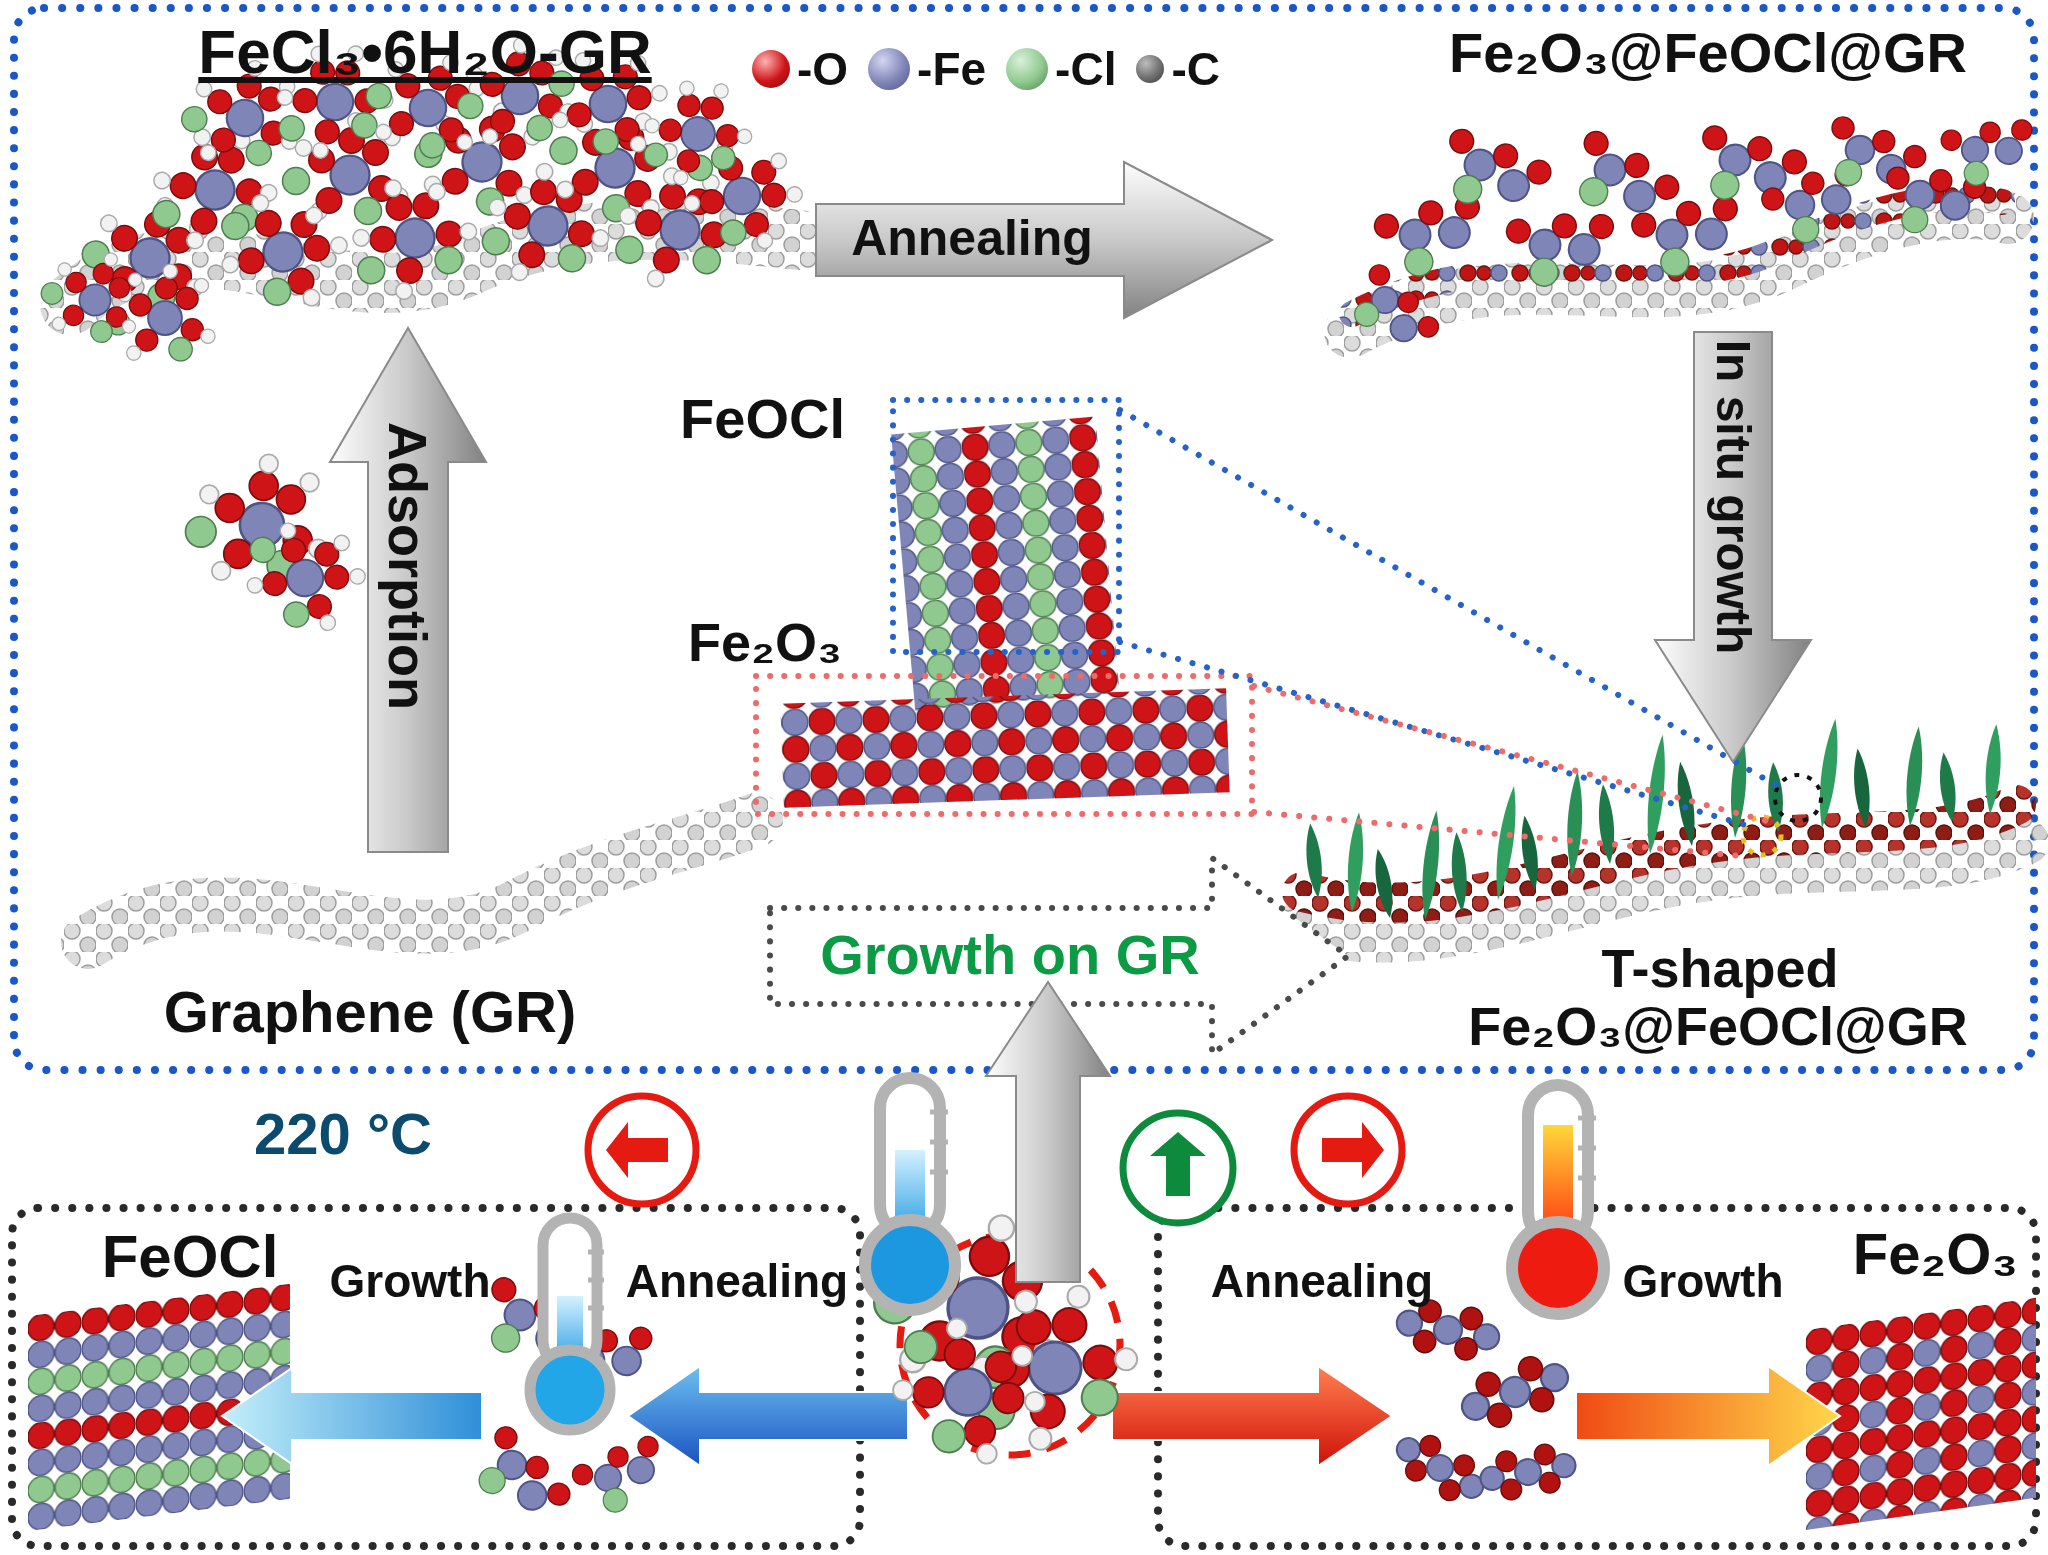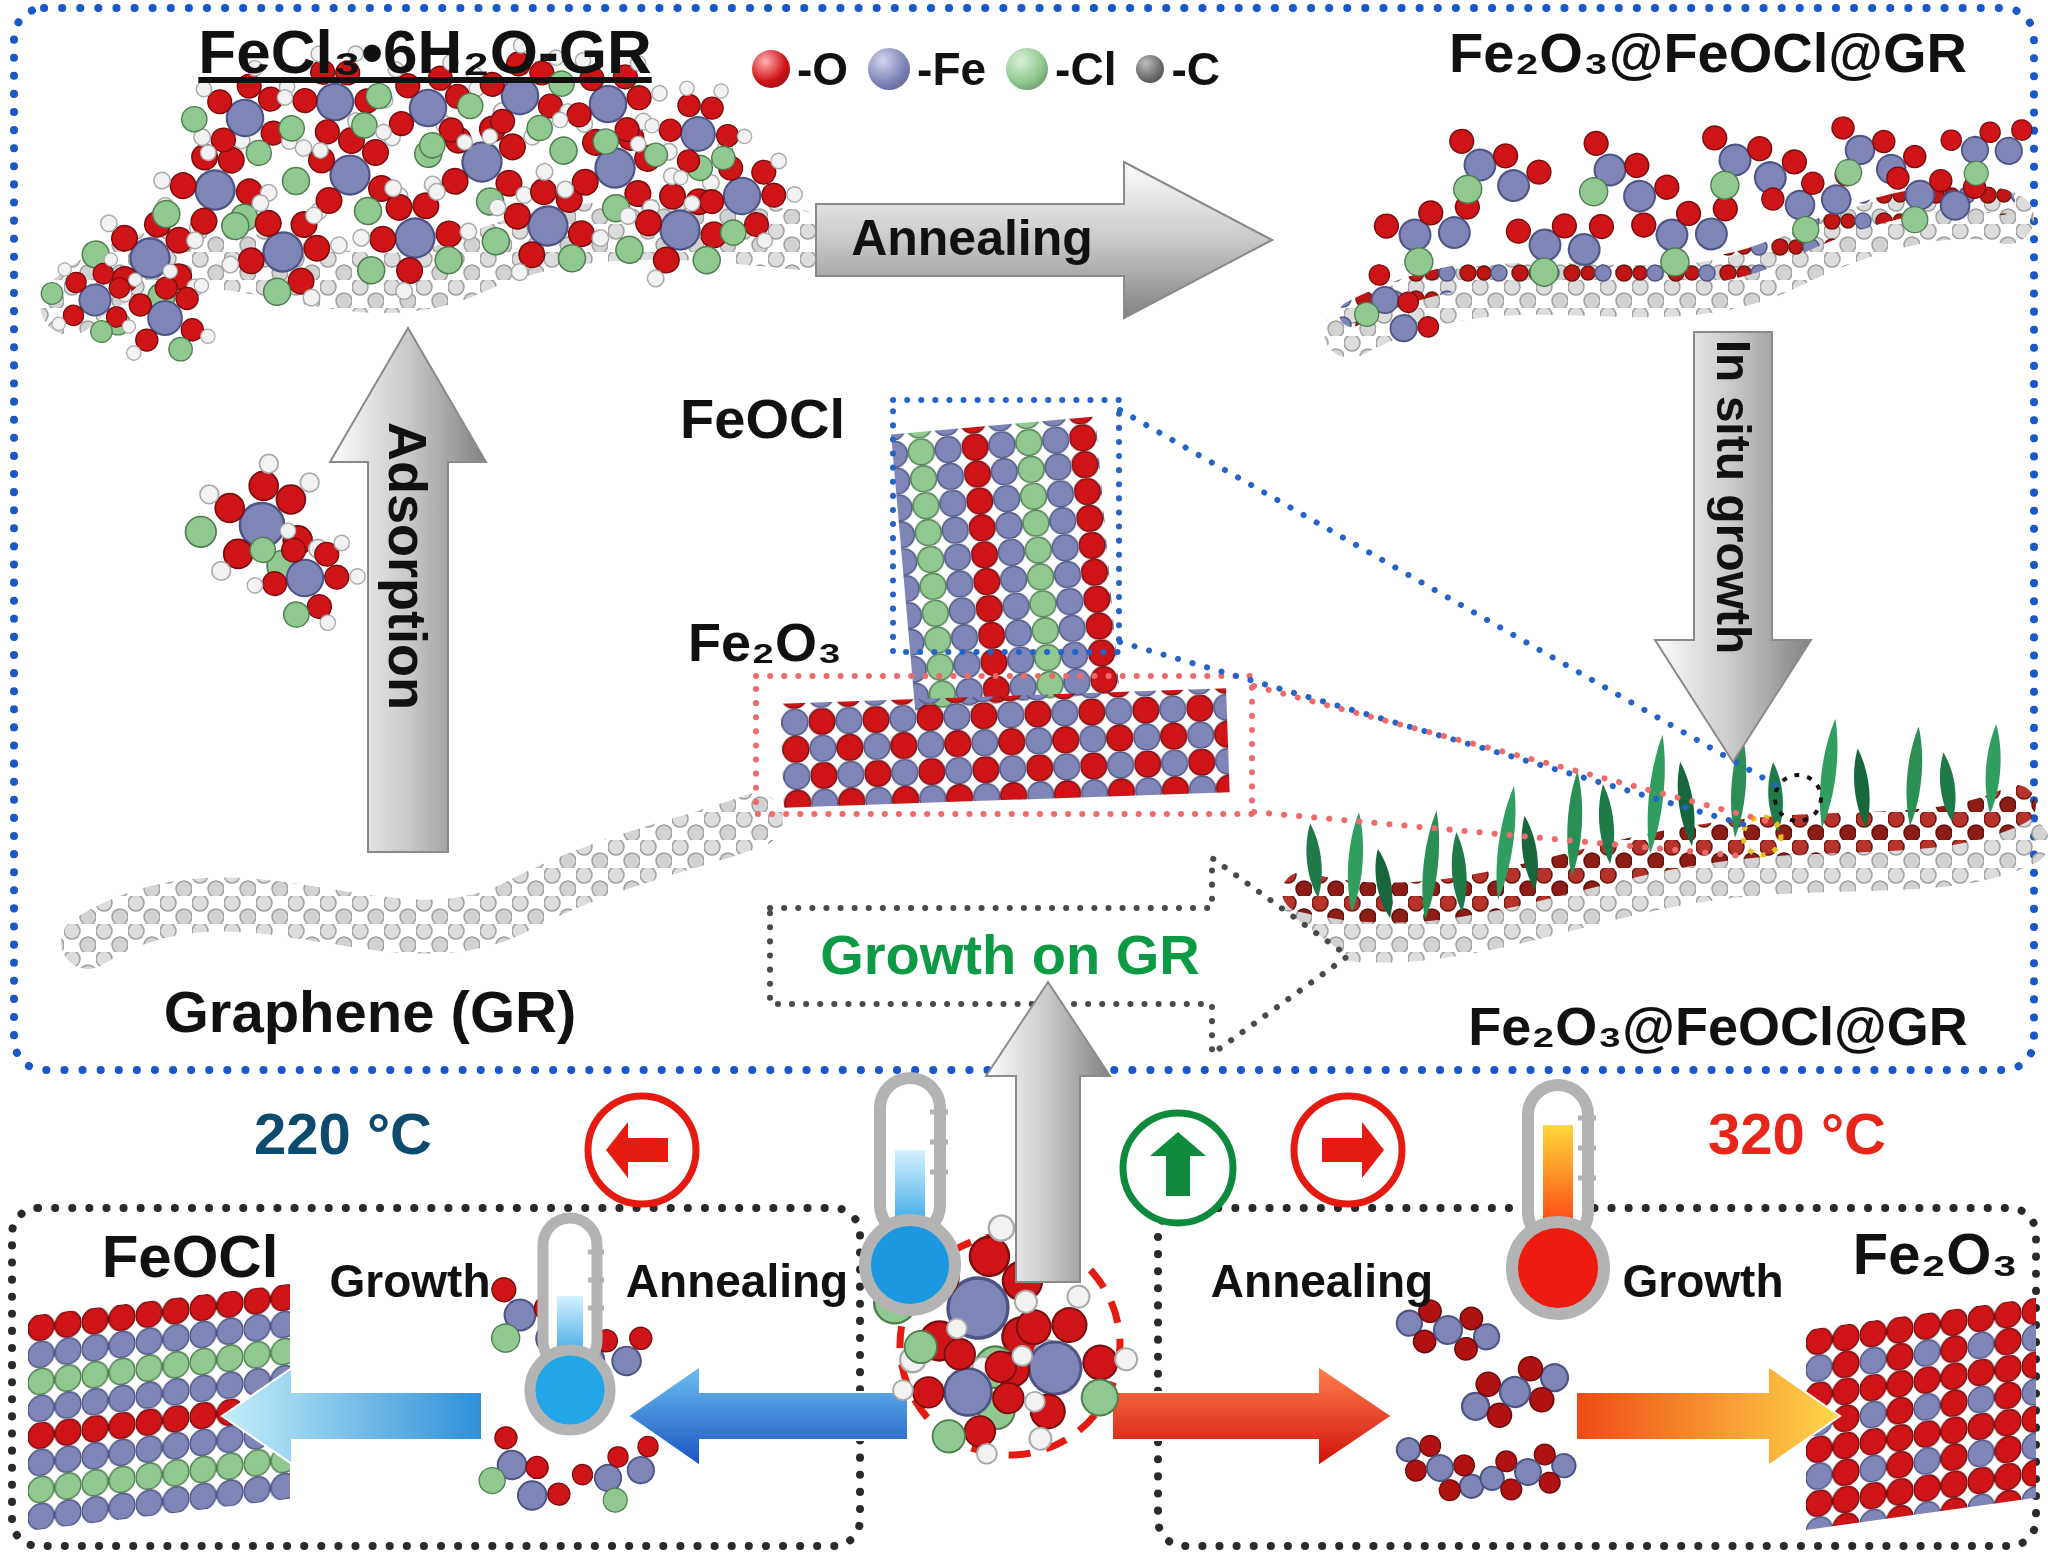--- a/index.html
+++ b/index.html
@@ -367,24 +367,24 @@
 <div class="lbl insitu">In situ growth</div>
 
 <div class="lbl feocl-mid">FeOCl</div>
 
 <div class="lbl fe2o3-mid">Fe₂O₃</div>
 
 <div class="lbl graphene">Graphene (GR)</div>
 
 <div class="lbl growth-gr">Growth on GR</div>
 
+<div class="lbl tshape1">T-shaped</div>
 <div class="lbl tshape2">Fe₂O₃@FeOCl@GR</div>
 
 <div class="lbl temp-low">220 °C</div>
-<div class="lbl temp-high">320 °C</div>
 
 <div class="lbl lb-product">FeOCl</div>
 <div class="lbl lb-growth">Growth</div>
 <div class="lbl lb-anneal">Annealing</div>
 
 <div class="lbl rb-anneal">Annealing</div>
 <div class="lbl rb-growth">Growth</div>
 <div class="lbl rb-product">Fe₂O₃</div>
 
 

